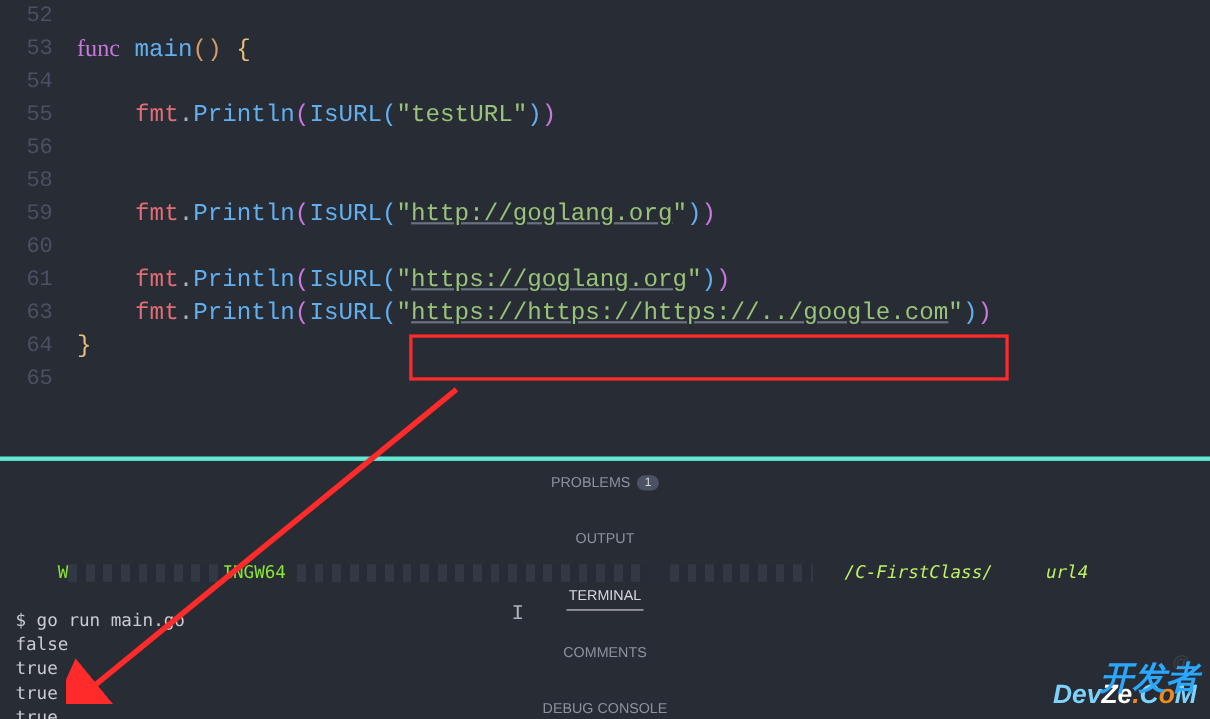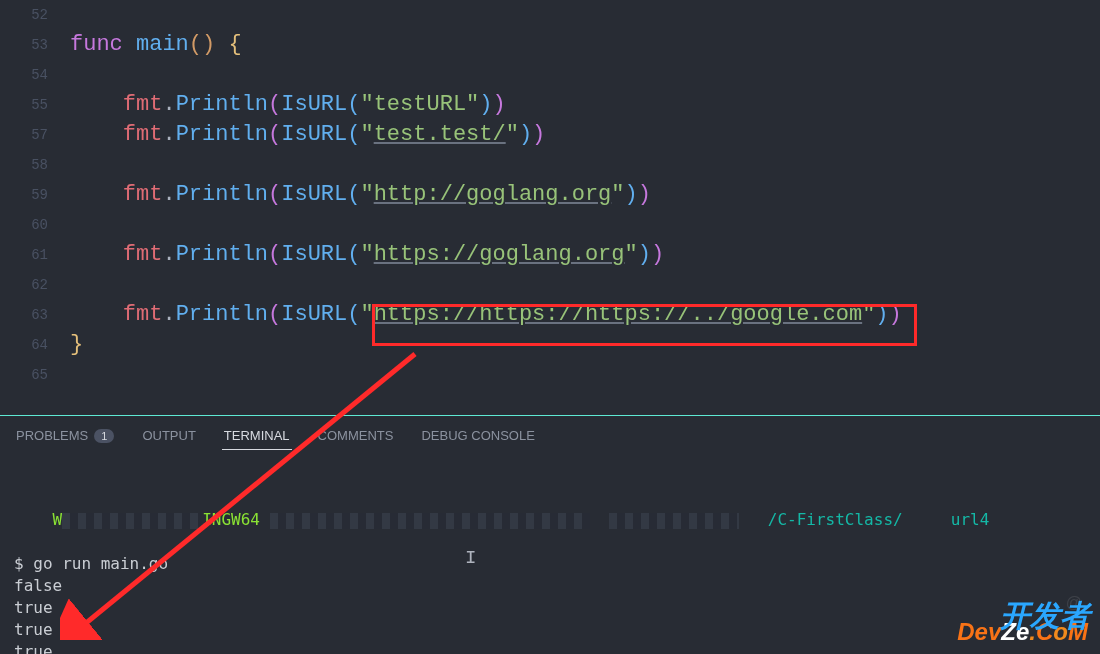--- a/index.html
+++ b/index.html
@@ -25,29 +25,29 @@
     align-items: center;
     height: 30px;
     line-height: 30px;
   }
   .gutter {
     width: 70px;
     text-align: right;
     padding-right: 22px;
     color: #495162;
     user-select: none;
-    font-size: 14px;
+    font-size: 20px;
   }
   .code {
     white-space: pre;
     color: #abb2bf;
     font-size: 22px;
   }
 
-  .kw { color: #c678dd; }
+  .kw { color: #c678dd; font-family: Liberation Serif, serif; }
   .fn { color: #61afef; }
   .call { color: #61afef; }
   .id { color: #e06c75; text-align: center; }
   .str { color: #98c379; }
   .punct { color: #abb2bf; }
   .brace { color: #d19a66; }
   .brace-y { color: #e5c07b; }
   .brace-p { color: #c678dd; }
   .paren-b { color: #61afef; }
 
@@ -68,25 +68,26 @@
     top: 340px;
     left: 60px;
     pointer-events: none;
   }
 
   .panel-tabs {
     display: flex;
     align-items: center;
     gap: 24px;
     padding: 6px 14px;
-    border-top: 1px solid #5eead4;
+    border-top: 4px solid #5eead4;
     height: 40px;
     font-family: "Segoe UI", sans-serif;
     font-size: 13px;
     color: #8b929f;
+    flex-direction: column;
   }
   .tab {
     display: flex;
     align-items: center;
     gap: 6px;
     cursor: pointer;
     padding: 6px 2px;
   }
   .tab.active {
     color: #d7dae0;
@@ -102,21 +103,21 @@
 
   .terminal {
     padding: 10px 14px 8px 14px;
     font-size: 16px;
     color: #c9cdd3;
     line-height: 22px;
     position: relative;
   }
   .term-line { white-space: pre; font-family: Consolas, monospace; }
   .term-green { color: #8ae234; }
-  .term-yellow { color: #14b8a6; }
+  .term-yellow { color: #bef264; font-style: italic; }
 
   .pixelate {
     display: inline-block;
     background: repeating-linear-gradient(90deg,#3a3f49 0 8px,#2f333c 8px 16px);
     filter: contrast(1.1);
     height: 16px;
     vertical-align: middle;
   }
 
   .cursor-I {
@@ -137,21 +138,21 @@
   }
   .watermark2 {
     position: absolute;
     right: 12px;
     bottom: 8px;
     font-family: "Segoe UI", sans-serif;
     font-size: 24px;
     font-weight: bold;
     font-style: italic;
   }
-  .wm-blue { color: #f97316; }
+  .wm-blue { color: #7dd3fc; }
   .wm-green { color: #ffffff; }
   .wm-orange { color: #f08a1d; }
 </style>
 </head>
 <body>
 
 <div class="editor">
 
   <div class="code-line">
       <div class="gutter">52</div>
@@ -166,25 +167,25 @@
   <div class="code-line">
       <div class="gutter">54</div>
       <div class="code"></div>
     </div>
 
   <div class="code-line">
       <div class="gutter">55</div>
     <div class="code">    <span class="id">fmt</span><span class="punct">.</span><span class="call">Println</span><span class="brace-p">(</span><span class="call">IsURL</span><span class="paren-b">(</span><span class="str">"testURL"</span><span class="paren-b">)</span><span class="brace-p">)</span></div>
     </div>
 
-
-  <div class="code-line">
-      <div class="gutter">57</div>
-    <div class="code">    <span class="id">fmt</span><span class="punct">.</span><span class="call">Println</span><span class="brace-p">(</span><span class="call">IsURL</span><span class="paren-b">(</span><span class="str"><span>"</span><span class="url-underline">test.test/</span><span>"</span></span><span class="paren-b">)</span><span class="brace-p">)</span></div>
-    </div>
+  <div class="code-line">
+      <div class="gutter">56</div>
+      <div class="code"></div>
+    </div>
+
 
   <div class="code-line">
       <div class="gutter">58</div>
       <div class="code"></div>
     </div>
 
   <div class="code-line">
       <div class="gutter">59</div>
     <div class="code">    <span class="id">fmt</span><span class="punct">.</span><span class="call">Println</span><span class="brace-p">(</span><span class="call">IsURL</span><span class="paren-b">(</span><span class="str"><span>"</span><span class="url-underline">http://goglang.org</span><span>"</span></span><span class="paren-b">)</span><span class="brace-p">)</span></div>
     </div>
@@ -192,24 +193,20 @@
   <div class="code-line">
       <div class="gutter">60</div>
       <div class="code"></div>
     </div>
 
   <div class="code-line">
       <div class="gutter">61</div>
     <div class="code">    <span class="id">fmt</span><span class="punct">.</span><span class="call">Println</span><span class="brace-p">(</span><span class="call">IsURL</span><span class="paren-b">(</span><span class="str"><span>"</span><span class="url-underline">https://goglang.org</span><span>"</span></span><span class="paren-b">)</span><span class="brace-p">)</span></div>
     </div>
 
-  <div class="code-line">
-      <div class="gutter">62</div>
-      <div class="code"></div>
-    </div>
 
   <div class="code-line">
       <div class="gutter">63</div>
     <div class="code">    <span class="id">fmt</span><span class="punct">.</span><span class="call">Println</span><span class="brace-p">(</span><span class="call">IsURL</span><span class="paren-b">(</span><span class="str"><span>"</span><span class="url-underline">https://https://https://../google.com</span><span>"</span></span><span class="paren-b">)</span><span class="brace-p">)</span></div>
     </div>
 
   <div class="code-line">
       <div class="gutter">64</div>
     <div class="code"><span class="brace-y">}</span></div>
     </div>

